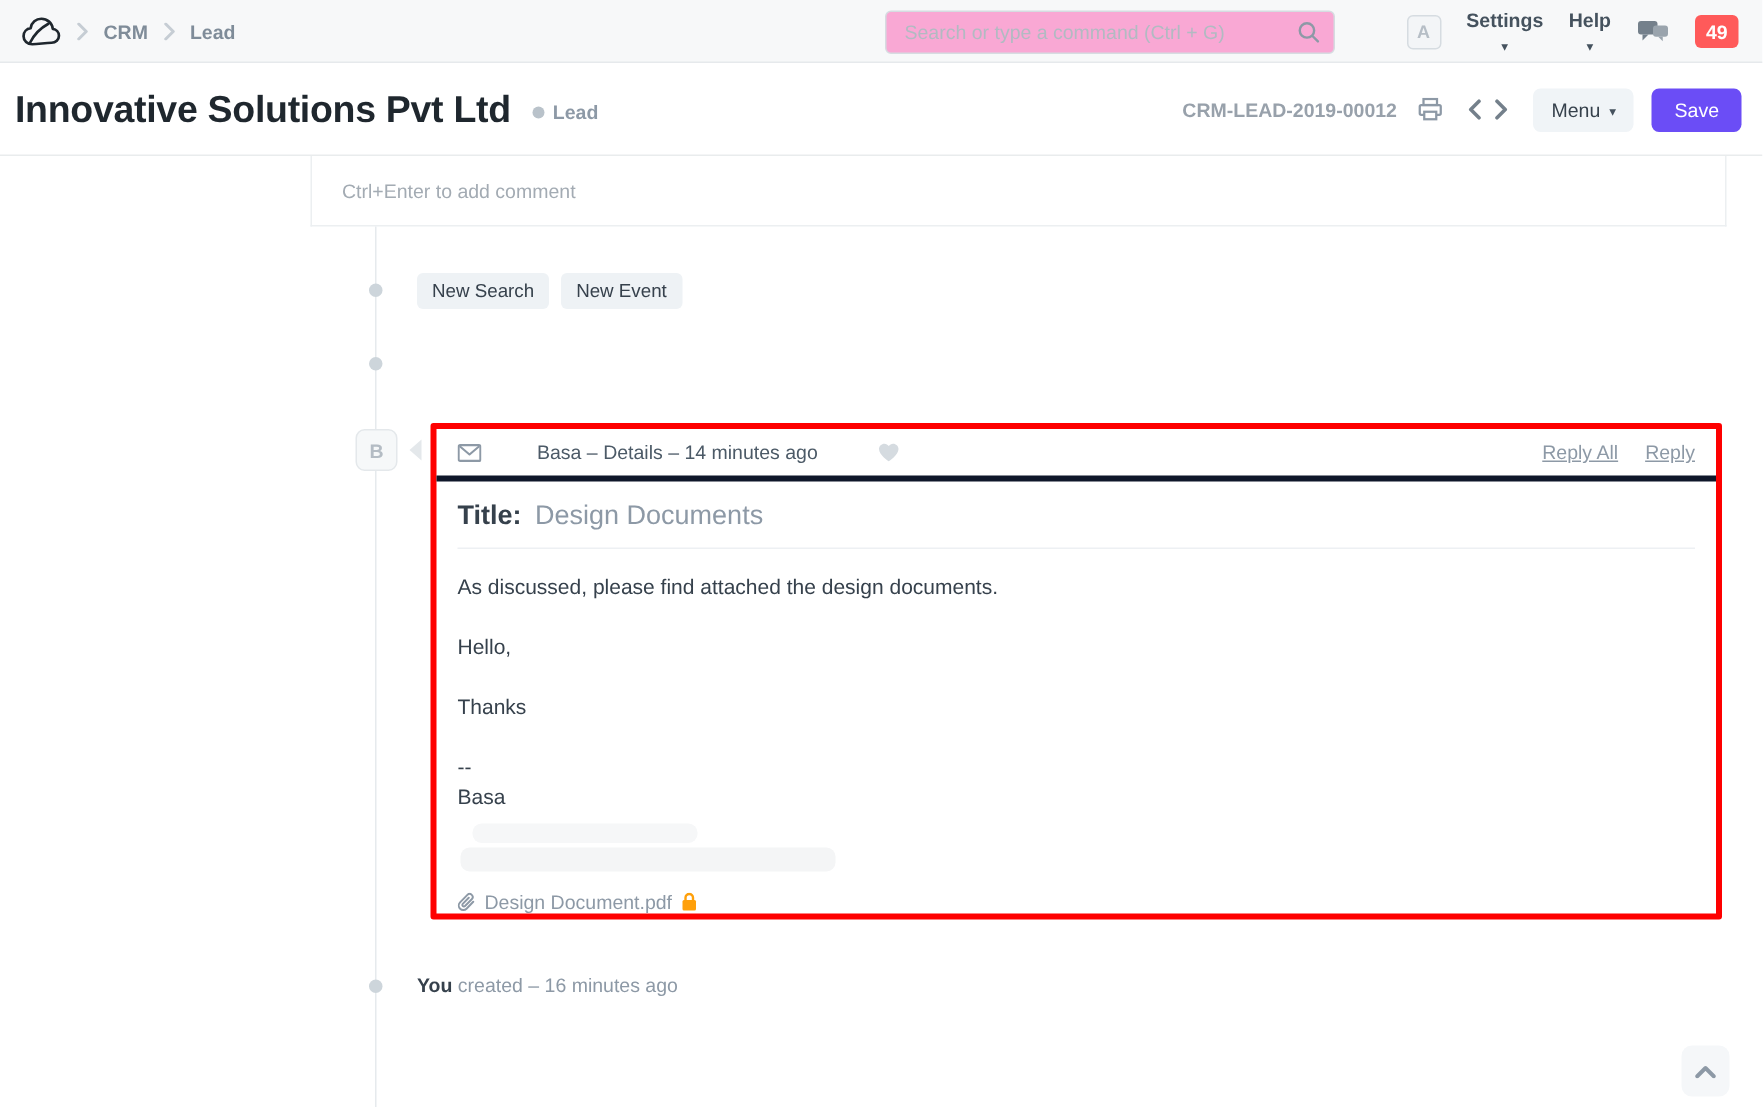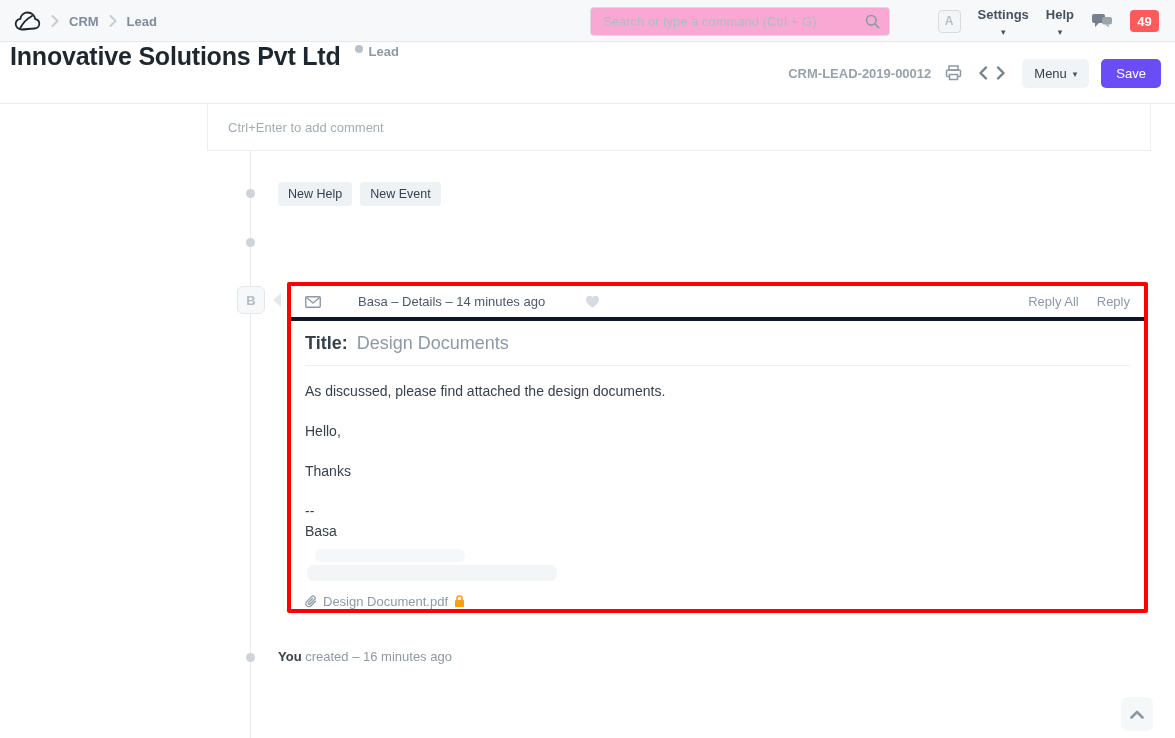--- a/index.html
+++ b/index.html
@@ -43,21 +43,21 @@
     min-width: 29px; height: 22px; background: #ff5a5a; border-radius: 4px;
     color: #fff; font-size: 13px; font-weight: 700;
     display: flex; align-items: center; justify-content: center; padding: 0 6px; cursor: pointer;
   }
 
   
   .page-head {
     position: absolute; left: 0; top: 42px; width: 1175px; height: 62px;
     background: #fff; border-bottom: 1px solid #e9eced;
   }
-  .head-left { position: absolute; left: 10px; top: 0; height: 62px; display: flex; }
+  .head-left { position: absolute; left: 10px; top: 0; height: 62px; display: flex; align-items: center; }
   .page-title { font-size: 25px; font-weight: 700; color: #1f272e; letter-spacing: -0.2px; }
   .status-dot { width: 8px; height: 8px; border-radius: 50%; background: #b9c2ca; margin: 3px 6px 0 14px; }
   .status-label { font-size: 13px; font-weight: 600; color: #8d99a6; margin-top: 2px; }
   .head-right { position: absolute; right: 14px; top: 0; height: 62px; display: flex; align-items: center; gap: 12px; }
   .doc-id { font-size: 13px; font-weight: 600; color: #98a1ab; margin-right: 2px; }
   .icon-btn { display: flex; align-items: center; cursor: pointer; }
   .nav-chevrons { display: flex; align-items: center; gap: 8px; margin: 0 4px; }
   .btn {
     font-family: inherit; font-size: 13px; font-weight: 500; border: none; cursor: pointer;
     border-radius: 5px; padding: 7px 12px; display: inline-flex; align-items: center; gap: 6px;
@@ -106,21 +106,21 @@
     background: #fff; border: 4px solid #fe0000; border-radius: 2px;
   }
   .email-head {
     display: flex; align-items: center; height: 35px; padding: 0 14px;
     border-bottom: 4px solid #0f172a;
     gap: 28px;
   }
   .email-head-text { font-size: 13px; color: #4c5a67; margin-left: 9px; }
   .heart { margin-left: 12px; display: flex; }
   .email-head-actions { margin-left: auto; display: flex; gap: 18px; }
-  .reply-link { font-size: 13px; color: #8d99a6; cursor: pointer; }
+  .reply-link { font-size: 13px; color: #8d99a6; cursor: pointer; text-decoration: underline; }
   .email-title-row { padding: 12px 14px 11px 14px; font-size: 18px; }
   .email-title-label { font-weight: 700; color: #36414c; }
   .email-title-value { color: #8d99a6; margin-left: 4px; }
   .email-divider { height: 1px; background: #edf0f3; margin: 0 14px; }
   .email-body { padding: 15px 14px 0 14px; font-size: 14px; color: #36414c; line-height: 20px; }
   .email-body p { margin: 0 0 20px 0; }
   .email-body p.tight { margin: 0; }
   .sig-blob1 { width: 150px; height: 13px; background: #f6f7f8; border-radius: 6px; margin: 8px 0 0 10px; }
   .sig-blob2 { width: 250px; height: 16px; background: #f4f5f6; border-radius: 6px; margin: 3px 0 0 2px; }
   .attachment-row { display: flex; align-items: center; gap: 6px; padding: 13px 14px 0 14px; }
@@ -228,21 +228,21 @@
   </div>
 
   <div class="comment-box">
     <input type="text" placeholder="Ctrl+Enter to add comment" style="">
   </div>
 
   <div class="timeline-line"></div>
 
   <span class="tl-dot" style="top:189px"></span>
   <div class="tl-row" style="top:182px">
-    <button class="chip">New Help</button>
+    <button class="chip">New Search</button>
     <button class="chip">New Event</button>
   </div>
 
   <span class="tl-dot" style="top:238px"></span>
 
   <div class="b-avatar">B</div>
   <div class="card-caret"></div>
 
   <div class="email-card">
     <div class="email-head">

